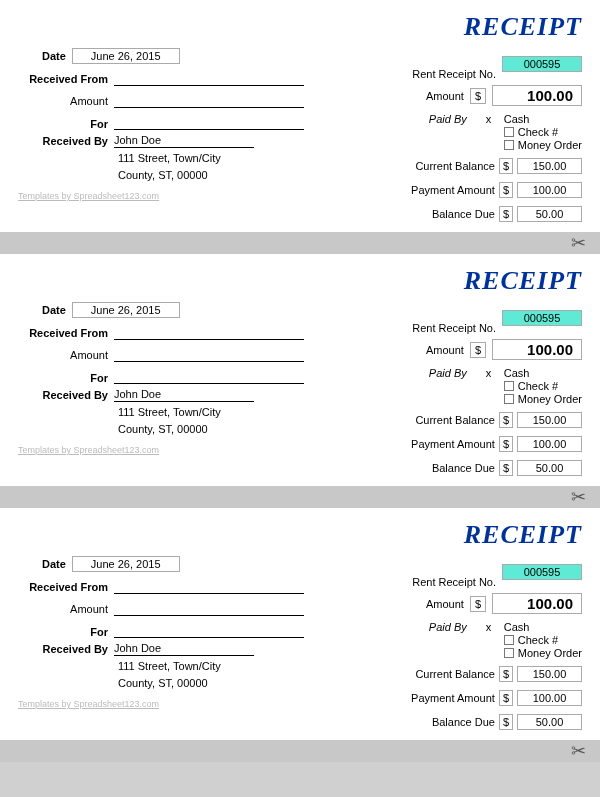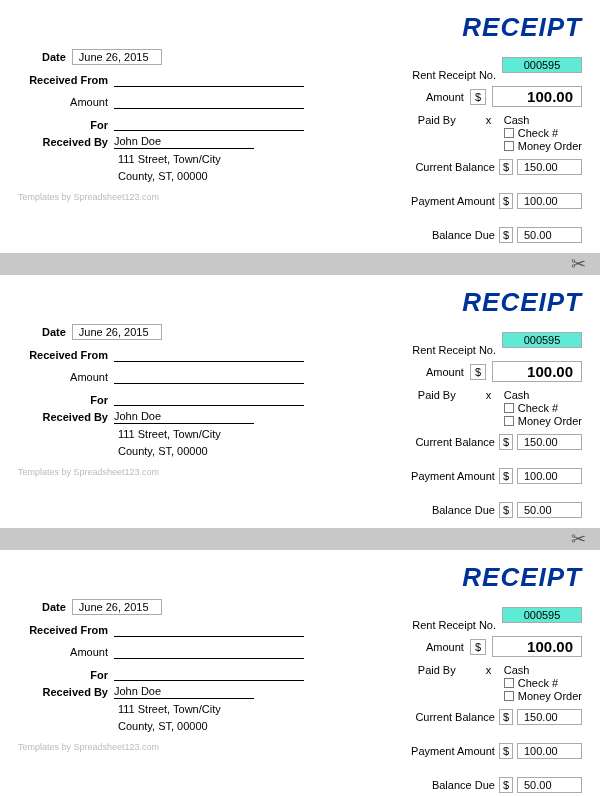--- a/index.html
+++ b/index.html
@@ -28,39 +28,40 @@
     }
 
     .receipt-title {
       color: #003399;
       font-size: 26px;
       font-weight: bold;
       text-align: right;
       font-style: italic;
       letter-spacing: 1px;
       margin-bottom: 6px;
+      font-family: Liberation Serif, serif;
     }
 
     .date-row {
       display: flex;
       align-items: center;
       gap: 6px;
       margin-bottom: 8px;
     }
 
     .date-label {
       font-weight: bold;
       font-size: 11px;
       color: #000;
       padding-left: 24px;
     }
 
     .date-box {
       border: 1px solid #aaa;
-      padding: 1px 6px;
+      padding: 1px 18px;
       font-size: 11px;
       color: #000;
       background: #fff;
       min-width: 90px;
     }
 
     .receipt-no-row {
       display: flex;
       align-items: center;
       gap: 6px;
@@ -145,22 +146,23 @@
       display: flex;
       align-items: flex-start;
       gap: 8px;
       margin-top: 3px;
       margin-bottom: 5px;
     }
 
     .paid-by-label {
       font-size: 11px;
       color: #000;
-      text-align: left;
+      text-align: center;
       min-width: 60px;
+      font-style: italic;
     }
 
     .paid-by-x {
       font-size: 11px;
       color: #000;
       min-width: 10px;
     }
 
     .paid-by-options {
       display: flex;
@@ -183,21 +185,21 @@
       background: #fff;
       display: inline-block;
       flex-shrink: 0;
     }
 
     .summary-section {
       display: flex;
       flex-direction: column;
       align-items: flex-end;
       margin-top: 2px;
-      gap: 18px;
+      gap: 8px;
     }
 
     .summary-row {
       display: flex;
       align-items: center;
       gap: 4px;
       font-size: 11px;
     }
 
     .summary-label {
@@ -212,28 +214,29 @@
       background: #fff;
       font-size: 11px;
     }
 
     .summary-value {
       border: 1px solid #aaa;
       padding: 1px 6px;
       background: #fff;
       font-size: 11px;
       min-width: 65px;
-      text-align: left;
+      text-align: center;
     }
 
     .watermark {
       color: #bbb;
       font-size: 9px;
       margin-top: 8px;
       margin-bottom: 2px;
+      text-decoration: underline;
     }
 
     .received-by-row {
       display: flex;
       align-items: center;
       gap: 6px;
       margin-bottom: 1px;
       margin-top: 2px;
     }
 

